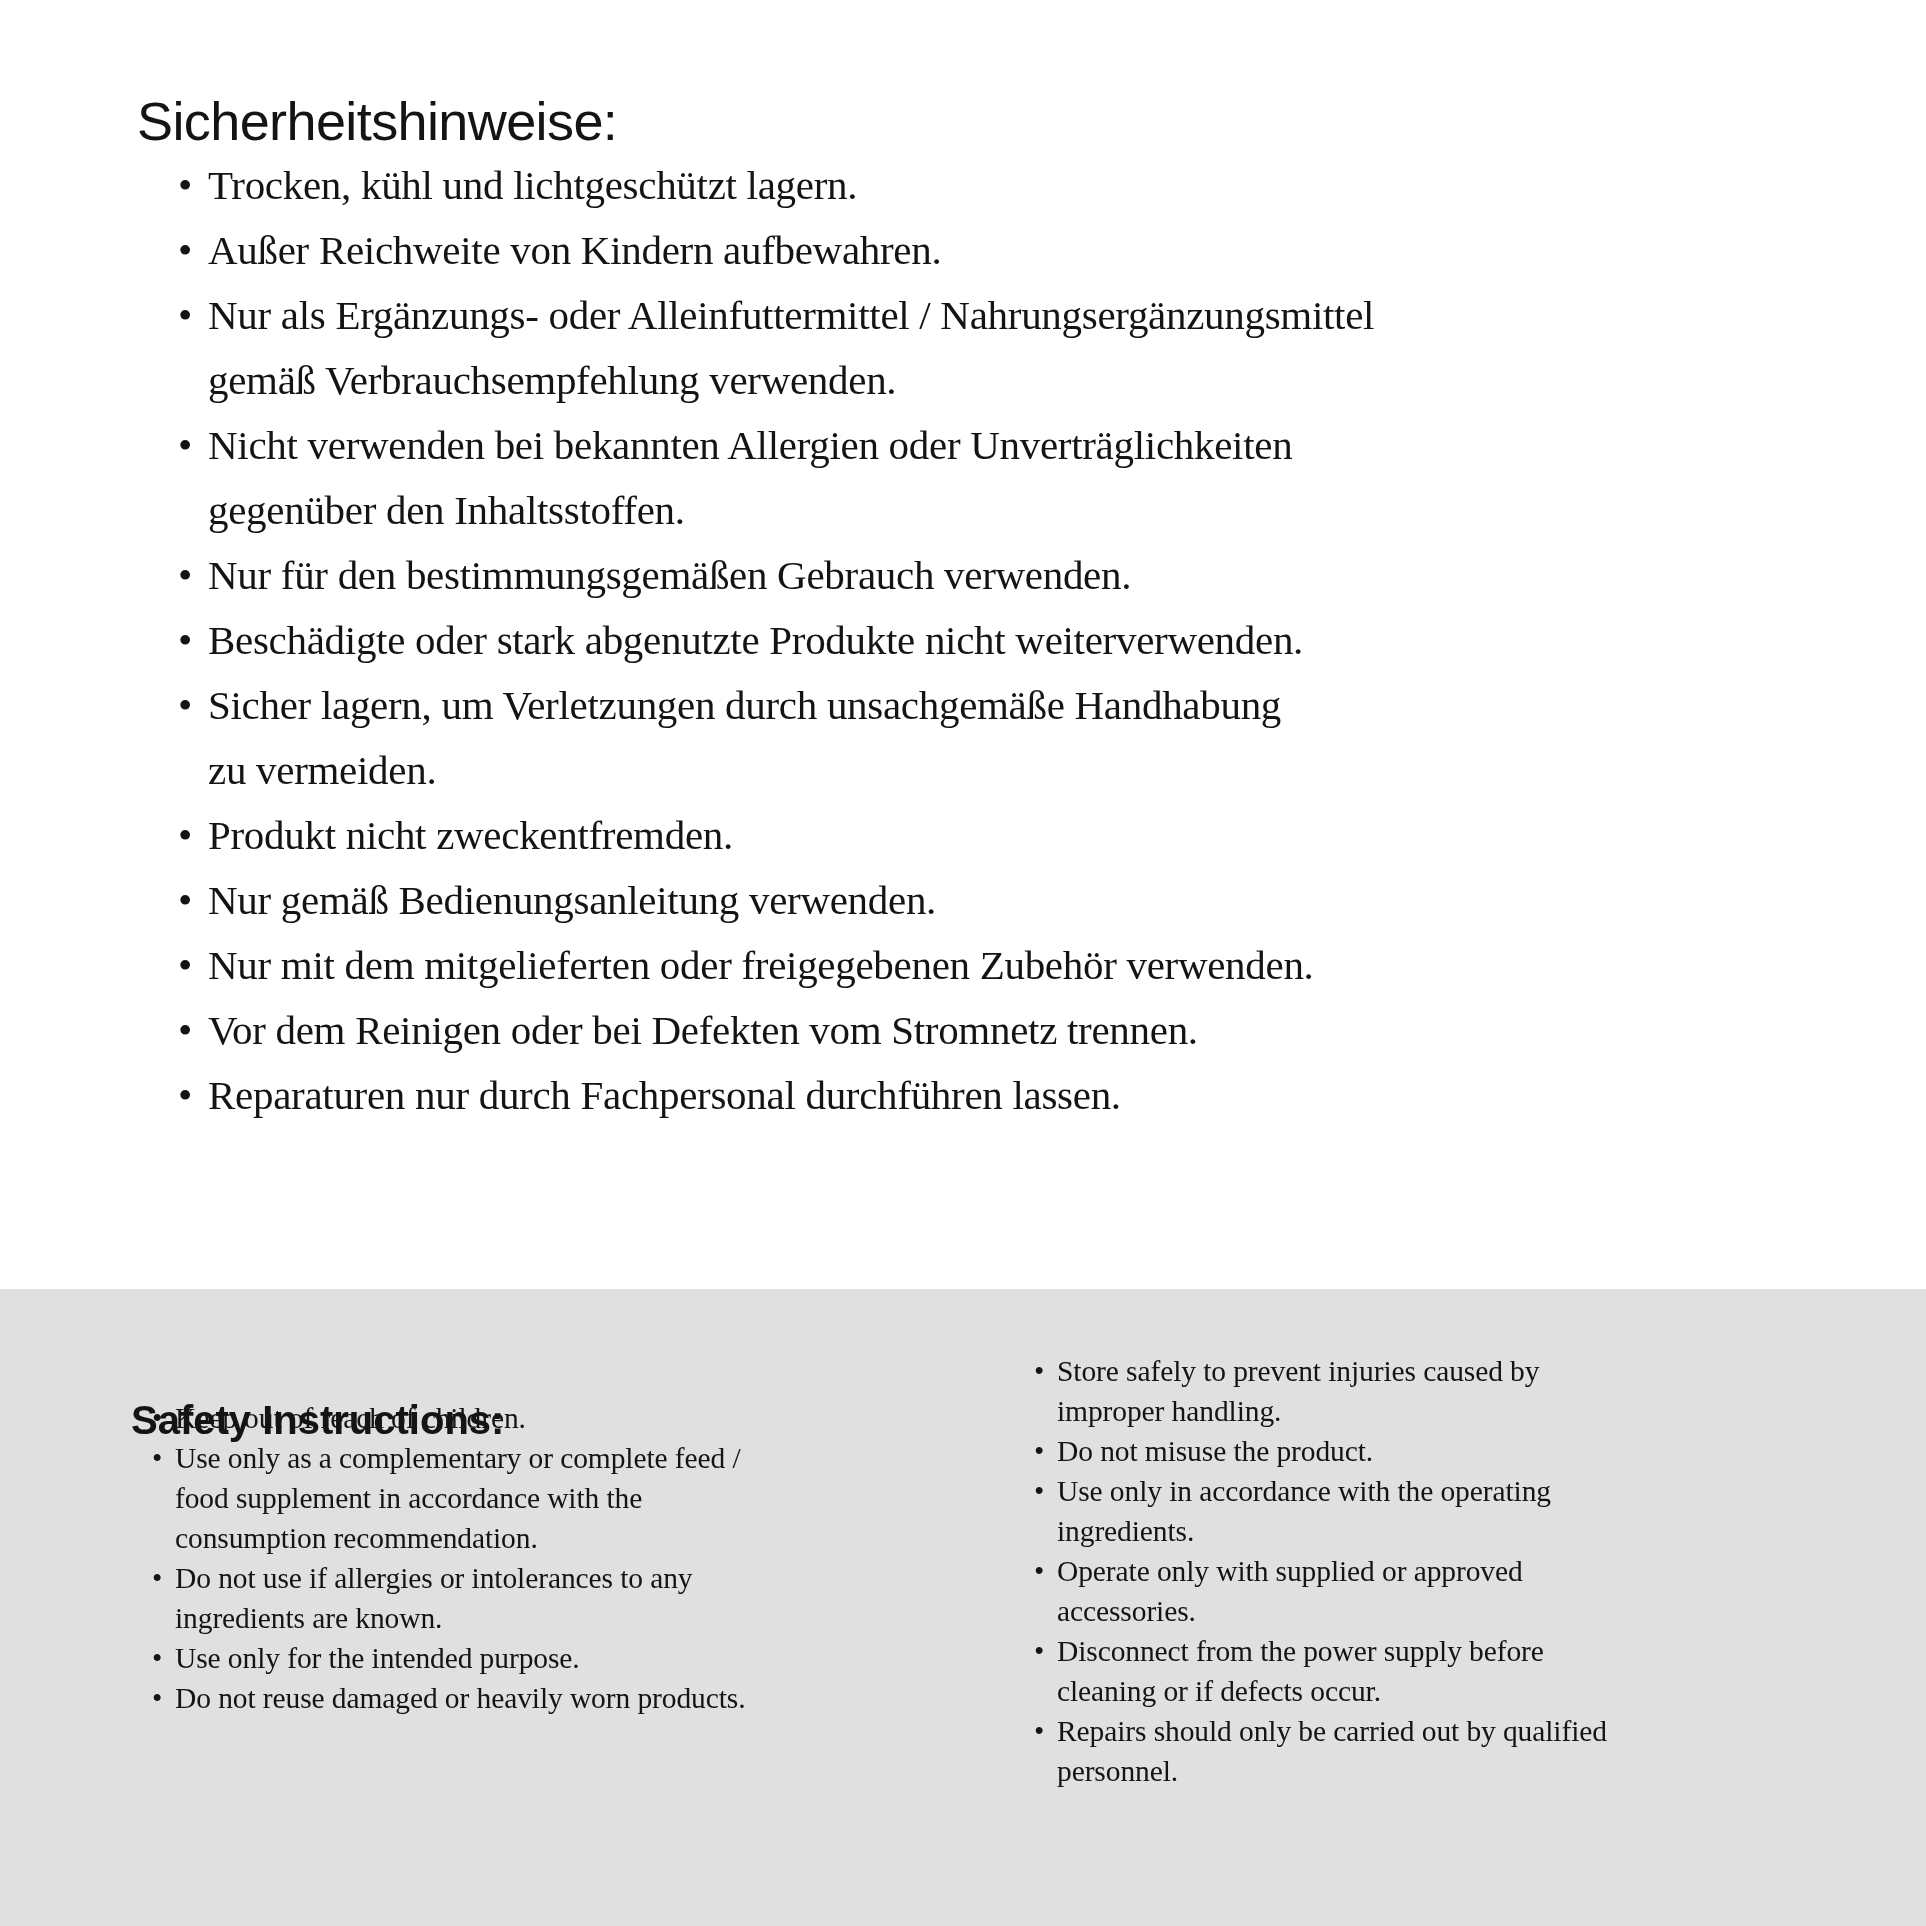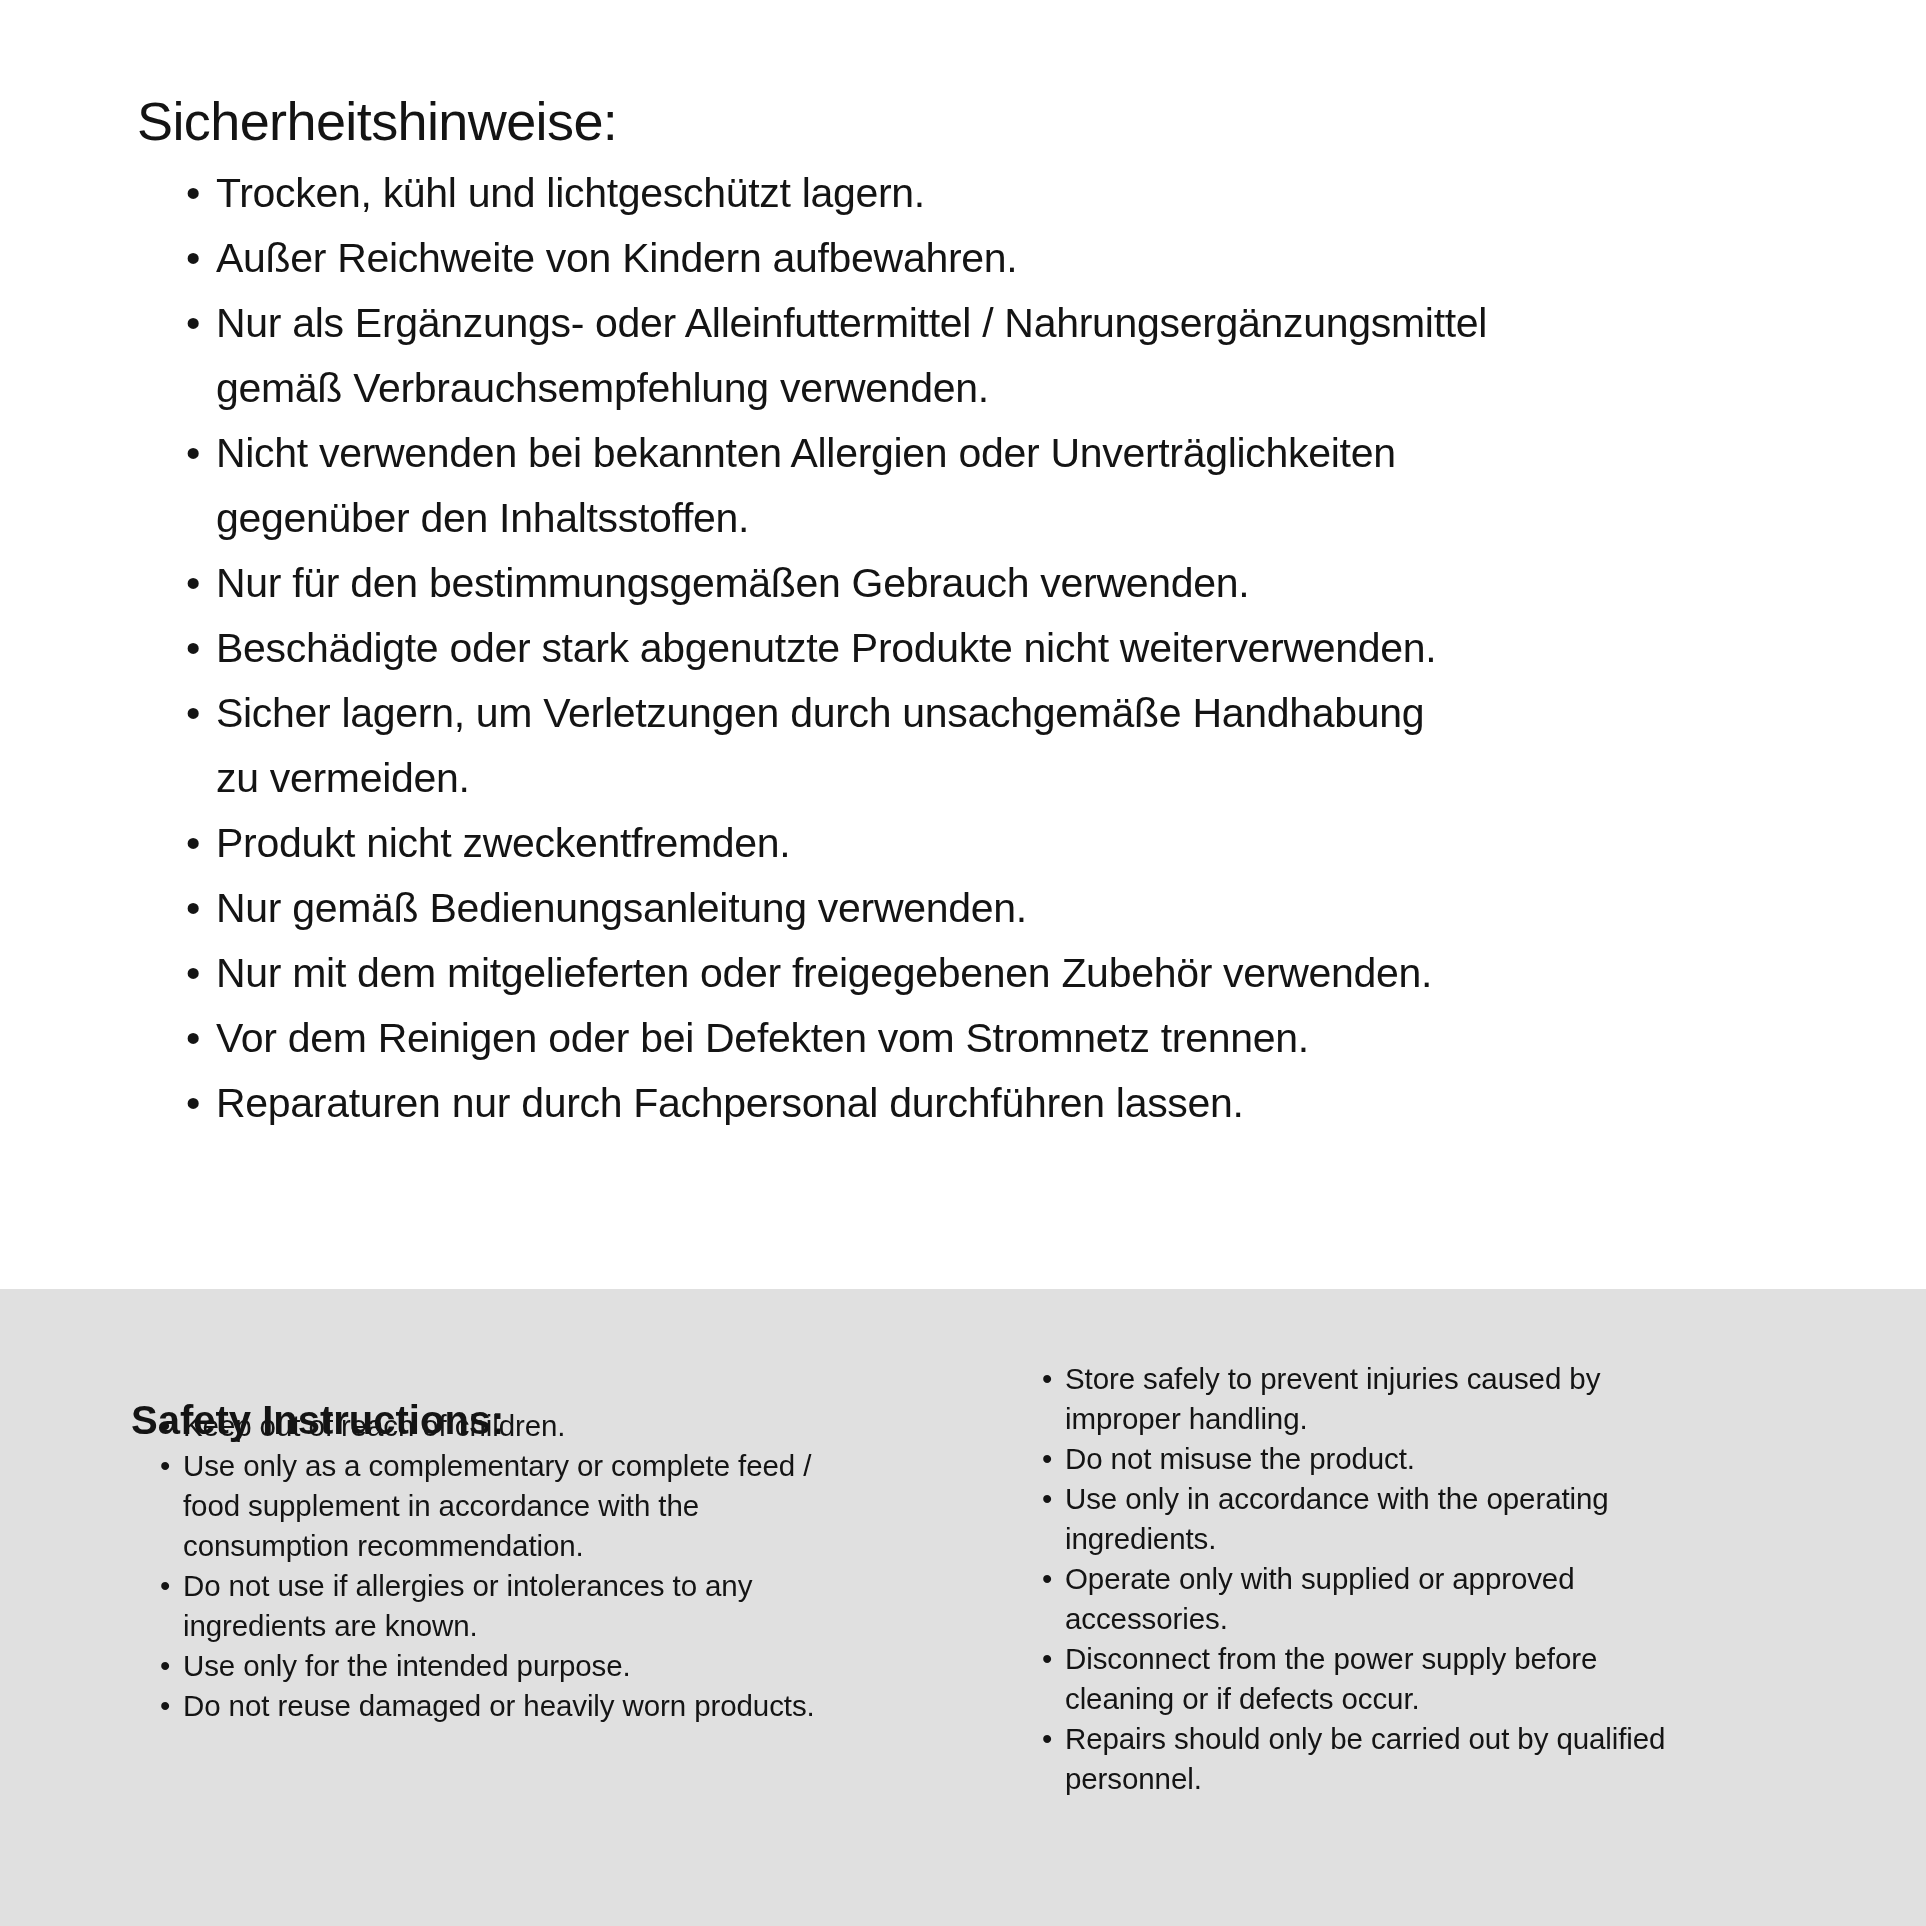--- a/index.html
+++ b/index.html
@@ -18,21 +18,21 @@
   .gray-band{
     position:absolute;left:0;top:1289px;width:1926px;height:638px;
     background:var(--band);
   }
   .de-title{
     position:absolute;left:137px;top:56px;
     font-size:54px;font-weight:400;line-height:1.1;
     letter-spacing:-0.6px;white-space:pre;
   }
   ul.safety-list{
-    list-style:none;margin:8px;padding:0;position:absolute;
+    list-style:none;margin:0;padding:0;position:absolute;font-family:Liberation Serif, serif;
   }
   ul.safety-list li{
     position:relative;white-space:pre-wrap;
   }
   ul.safety-list li::before{
     content:"\2022";
     position:absolute;left:0;top:0;
   }
   .de-list{
     left:178px;top:153px;width:1708px;

